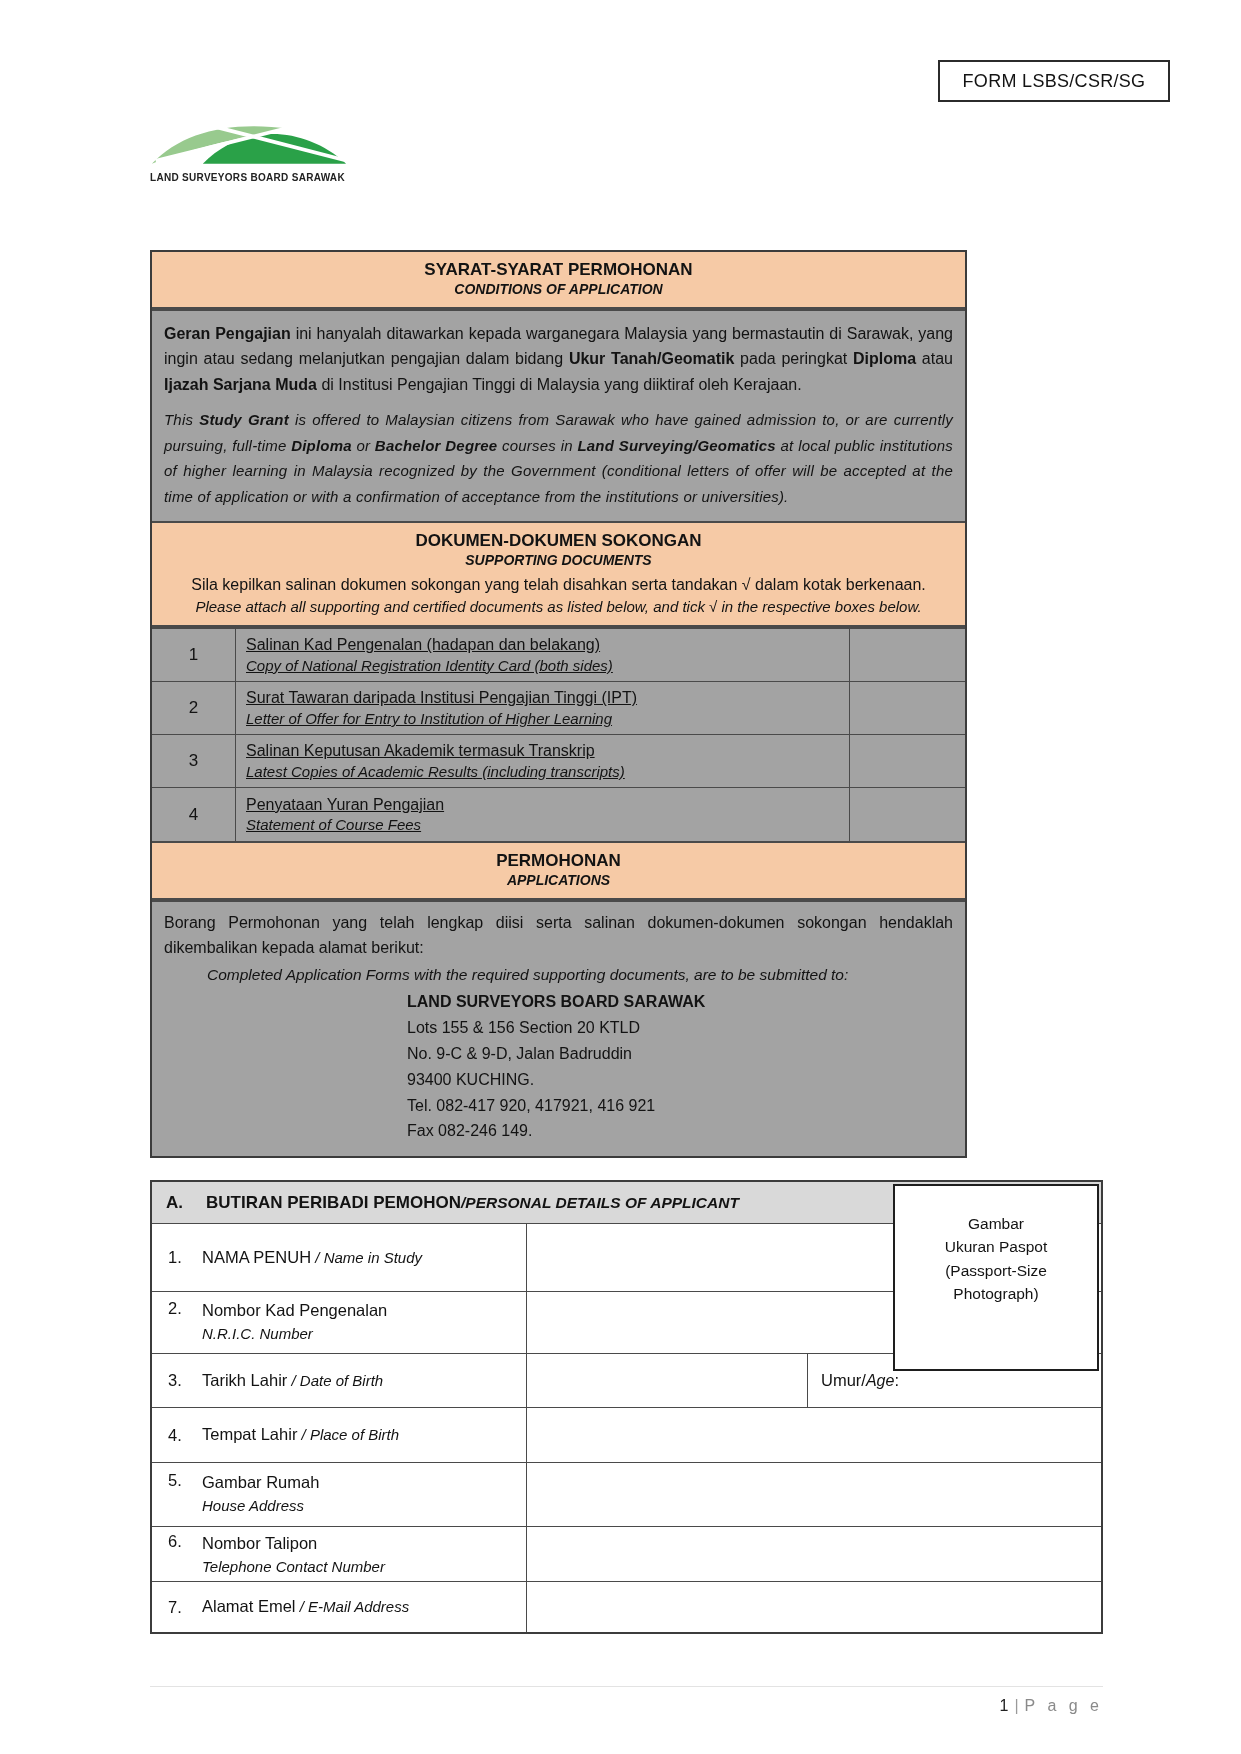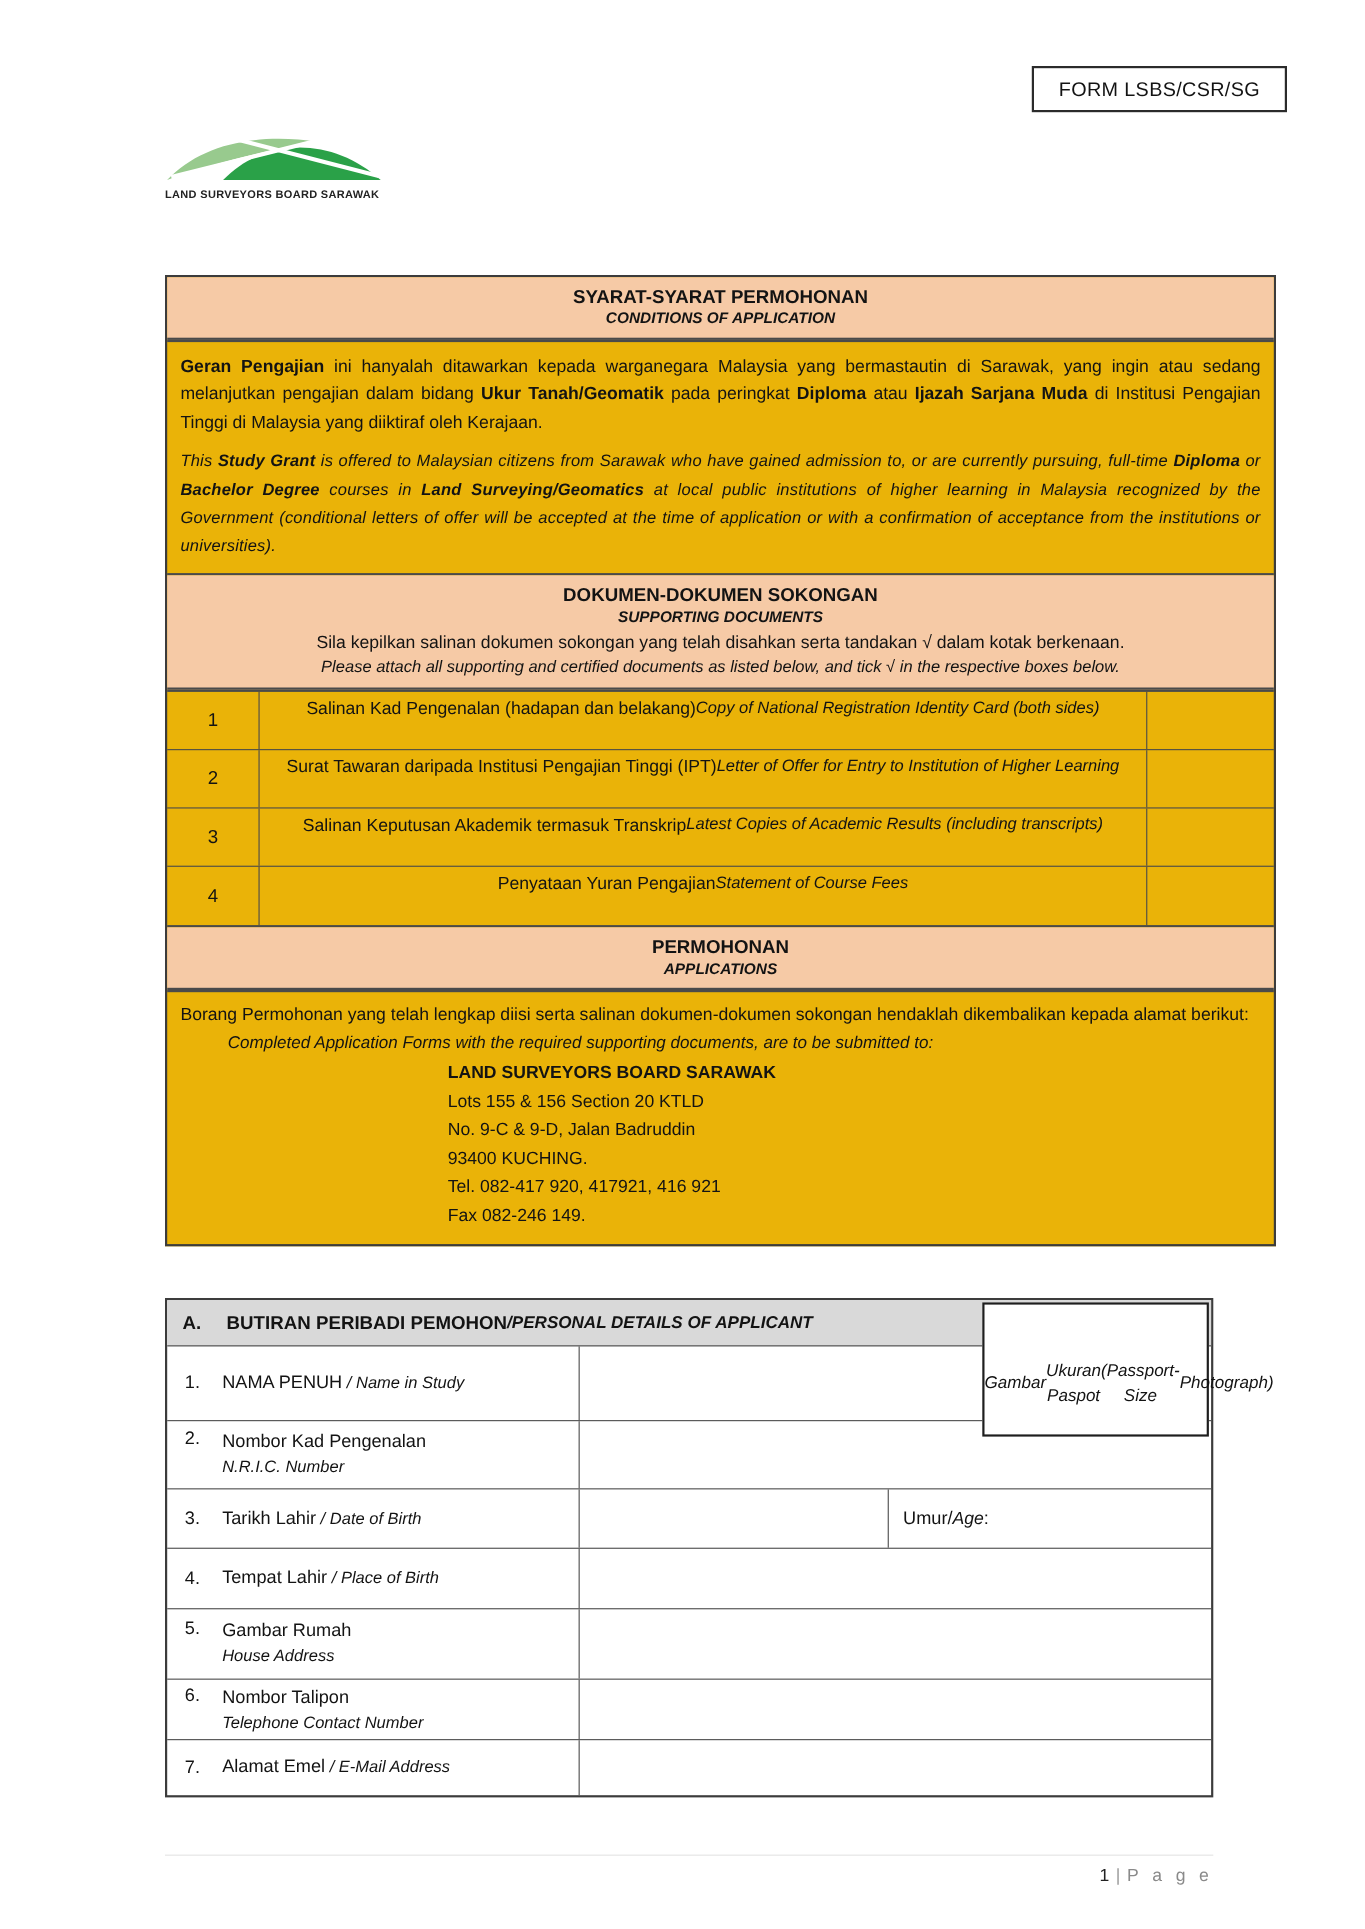--- a/index.html
+++ b/index.html
@@ -22,42 +22,42 @@
   .logo { position:absolute; left:0; top:6px; width:200px; }
   .logo svg { display:block; width:198px; height:54px; }
   .logo-caption { font-size:10px; font-weight:bold; letter-spacing:0.3px; margin-top:2px; white-space:nowrap; color:#222; }
   .titles { position:absolute; left:265px; top:8px; white-space:nowrap; }
   .title-line1 { font-size:27px; line-height:1.25; }
   .title-line2 { font-size:31px; line-height:1.2; margin-top:4px; }
   .b  { font-weight:bold; }
   .bi { font-weight:bold; font-style:italic; }
 
   
-  .main-box { position:absolute; top:250px; left:150px; width:1010px; border:2px solid #3c3c3c; background:#eab308; }
+  .main-box { position:absolute; top:250px; left:150px; width:817px; border:2px solid #3c3c3c; background:#a3a3a3; }
   .peach { background:#F6CAA6; text-align:center; padding:7px 14px 8px; }
   .peach + * { border-top:2px solid #4a4a4a; }
   .main-box > div { border-bottom:2px solid #4a4a4a; }
   .main-box > div:last-child { border-bottom:none; }
   .peach-title { font-size:17px; font-weight:bold; line-height:1.3; }
   .peach-sub { font-size:14px; font-weight:bold; font-style:italic; line-height:1.25; }
   .peach-note-ms { font-size:16px; line-height:1.45; margin-top:3px; }
   .peach-note-en { font-size:15px; font-style:italic; line-height:1.4; }
 
   .cond-body { padding:10px 12px 12px; }
   .para-ms { font-size:16px; line-height:1.6; text-align:justify; }
   .para-en { font-size:15px; font-style:italic; line-height:1.7; text-align:justify; margin-top:10px; letter-spacing:0.2px; }
 
   
   .doc-row { display:flex; min-height:53px; border-bottom:1.5px solid #4a4a4a; }
   .doc-row:last-of-type { border-bottom:none; }
   .doc-num {
     width:84px; border-right:1.5px solid #4a4a4a; display:flex; align-items:center;
     justify-content:center; font-size:17px;
   }
-  .doc-desc { flex:1; border-right:1.5px solid #4a4a4a; padding:5px 10px; display:flex; flex-direction:row; justify-content:center; }
+  .doc-desc { flex:1; border-right:1.5px solid #4a4a4a; padding:5px 10px; display:flex; flex-direction:column; justify-content:center;text-decoration:underline; }
   .doc-ms { font-size:16px; line-height:1.35; }
   .doc-en { font-size:15px; font-style:italic; line-height:1.35; }
   .doc-tick { width:115px; }
 
   .app-body { padding:8px 12px 12px; }
   .app-ms { font-size:16px; line-height:1.6; text-align:justify; }
   .app-en { font-size:15.5px; font-style:italic; line-height:1.55; margin-top:2px;margin-left:43px; }
   .address { margin-left:243px; margin-top:2px; font-size:16px; line-height:1.62; }
   .addr-name { font-weight:bold; }
   .addr-underline { }
@@ -77,24 +77,24 @@
   .a-label.top { align-items:flex-start; padding-top:8px; }
   .a-num { width:50px; padding-left:16px; font-size:16.5px; }
   .a-text { flex:1; font-size:16.5px; line-height:1.45; padding-right:6px; }
   .a-en { font-style:italic; font-size:15px; }
   .a-field { flex:1; }
   .a-field-short { width:367px; border-right:1.5px solid #4a4a4a; }
   .a-age { flex:1; display:flex; align-items:center; padding-left:13px; font-size:16.5px; }
   .a-age .a-en { font-size:16px; }
 
   .photo-box {
-    position:absolute; left:741px; top:2px; width:206px; height:122px;
+    position:absolute; left:741px; top:2px; width:206px; height:187px;
     background:#fff; border:2.5px solid #1e1e1e; z-index:5;
-    display:flex; flex-direction:row; align-items:center; padding-top:26px;
-    font-style:italic; font-size:15.5px; line-height:1.5; text-align:center;
+    display:flex; flex-direction:column; align-items:center; padding-top:26px;
+    font-size:15.5px; line-height:1.5; text-align:center;
   }
 
   
   .footer { position:absolute; top:1686px; left:150px; width:953px; }
   .footer-line { border-top:1.5px solid #e3e3e3; margin-bottom:10px; }
   .footer-text { text-align:right; font-size:16px; color:#8a8a8a; }
   .page-num { color:#222; }
   .page-sep { margin:0 6px; color:#9a9a9a; }
   .page-word { letter-spacing:4px; color:#8a8a8a; }
 </style>

